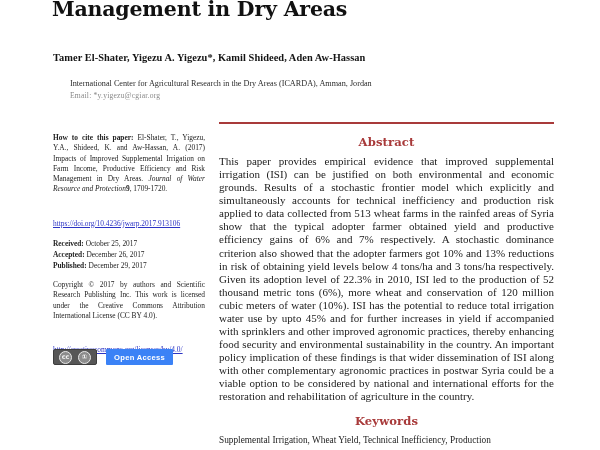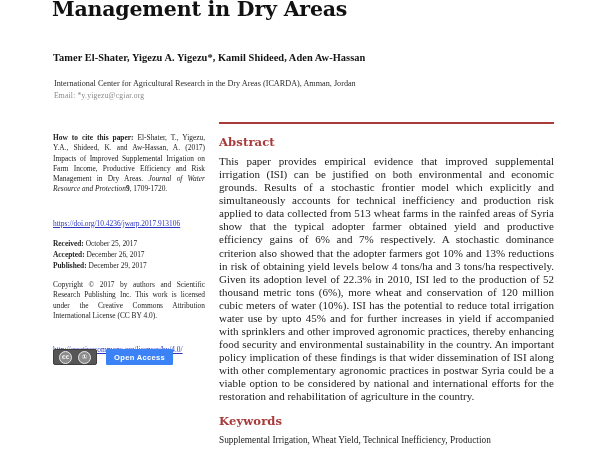--- a/index.html
+++ b/index.html
@@ -40,21 +40,21 @@
     top: 52px;
     width: 500px;
     font-family: "Liberation Serif", serif;
     font-weight: bold;
     font-size: 10.4px;
     letter-spacing: 0.05px;
     color: #141414;
   }
   .affiliation {
     position: absolute;
-    left: 54px;
+    left: 70px;
     top: 78px;
     width: 500px;
     font-size: 8.2px;
     line-height: 12.4px;
     color: #2b2b2b;
   }
   .affil-email {
     display: block;
     filter: blur(0.65px);
     opacity: 0.62;
@@ -146,20 +146,21 @@
     width: 335px;
     margin: 0 0 11px 0;
   }
   .section-head {
     color: #a83a3a;
     font-family: "DejaVu Serif", "Liberation Serif", serif;
     font-weight: bold;
     font-size: 11.6px;
     margin: 0 0 6px 0;
     letter-spacing: 0.1px;
+    text-align: center;
   }
   .abstract-body {
     font-size: 11px;
     line-height: 13.05px;
     text-align: justify;
     color: #1c1c1c;
     margin: 0;
   }
   .keywords-wrap { margin-top: 11px; }
   .keywords-body {

